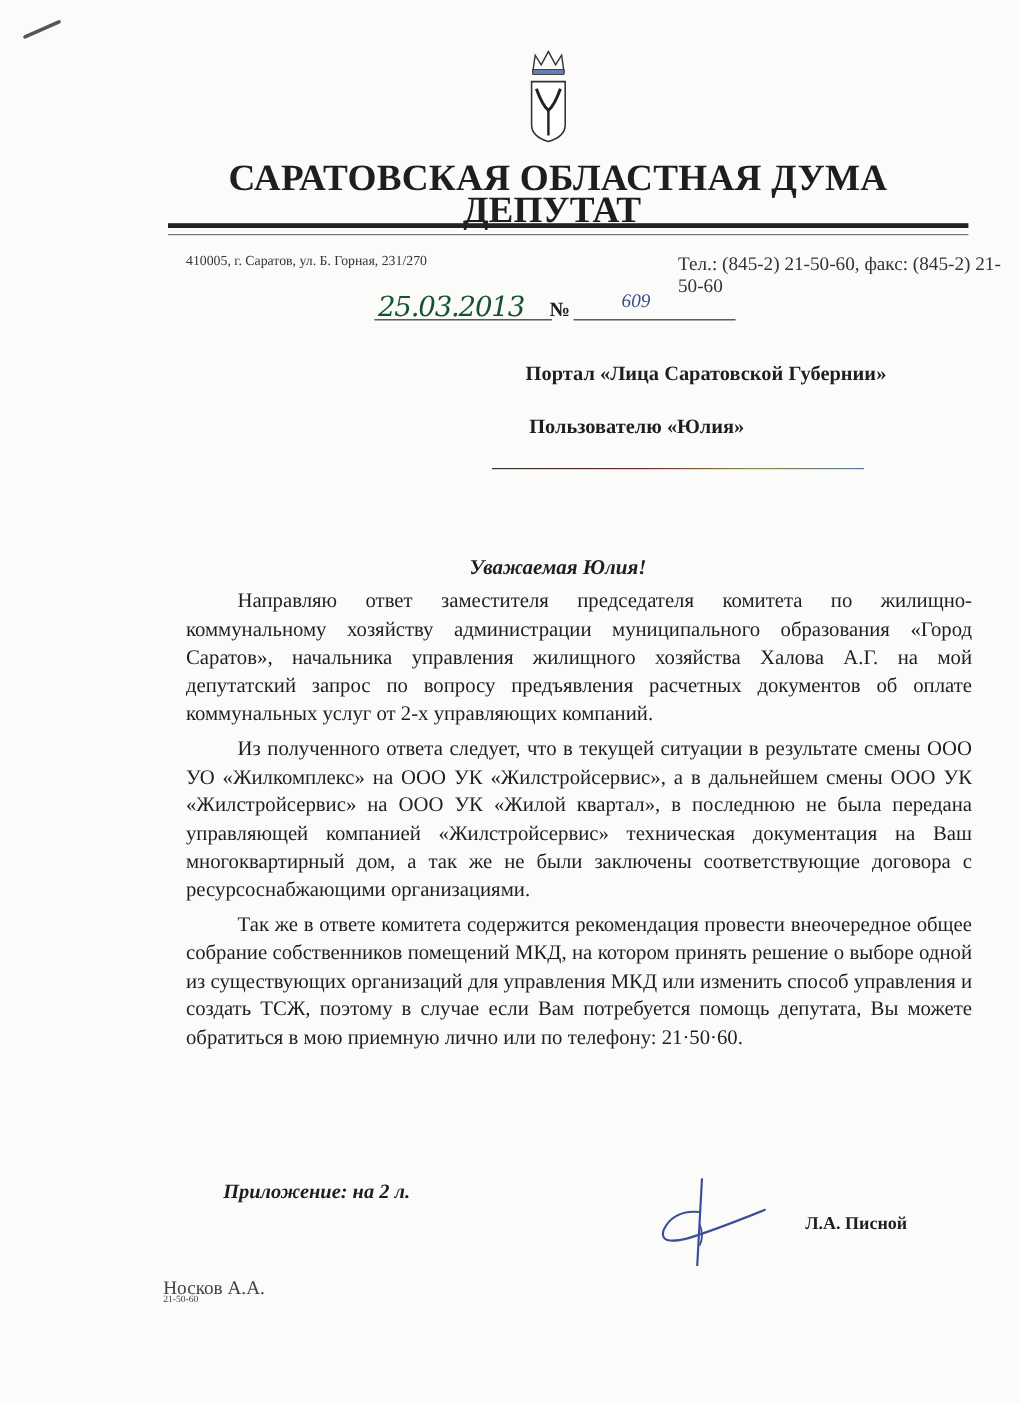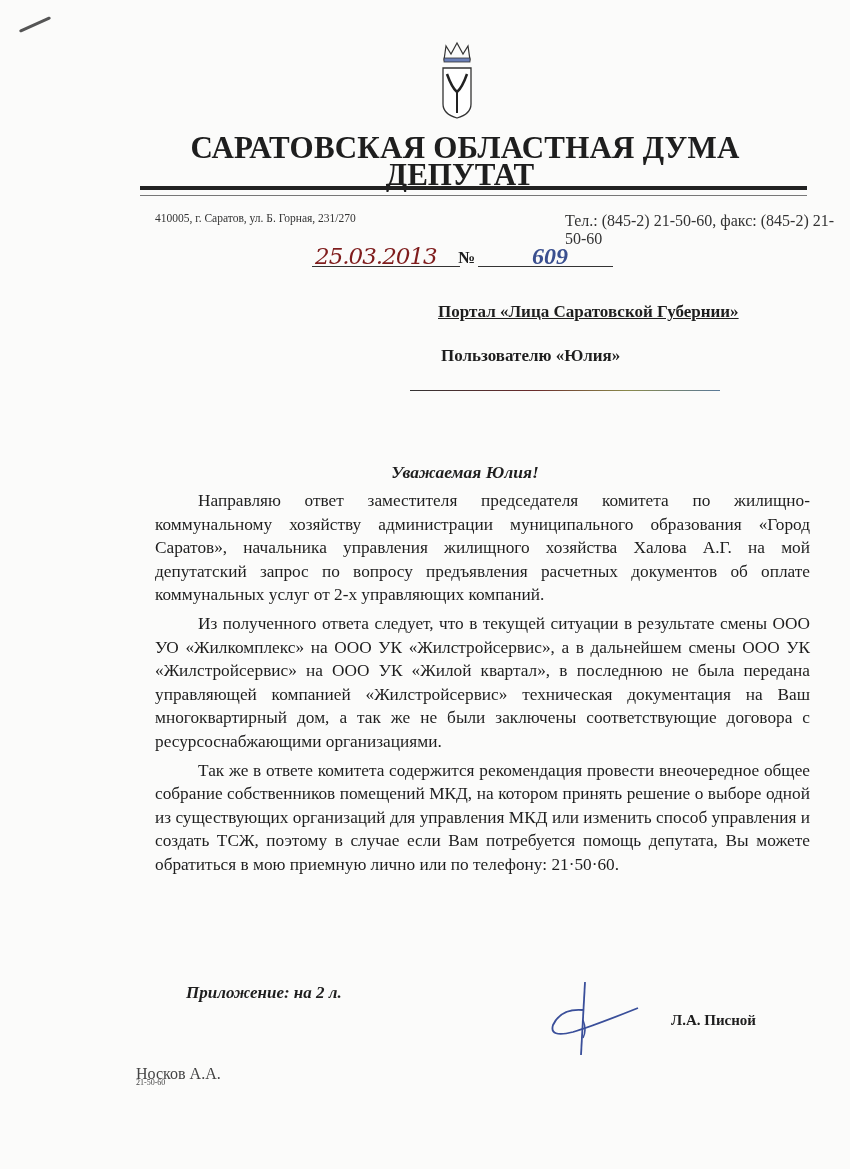--- a/index.html
+++ b/index.html
@@ -10,25 +10,25 @@
   .abs { position: absolute; }
   .scan-mark { left: 18px; top: 23px; width: 34px; height: 3px; background: #555; transform: rotate(-24deg); border-radius: 2px; }
   .emblem { left: 440px; top: 38px; width: 34px; height: 82px; }
   .title1 { left: 0; width: 930px; top: 130px; text-align: center; font-weight: bold; font-size: 31px; letter-spacing: 0.2px; }
   .title2 { left: 0; width: 920px; top: 157px; text-align: center; font-weight: bold; font-size: 31px; }
   .rule-thick { left: 140px; top: 186px; width: 667px; height: 4px; background: #222; }
   .rule-thin { left: 140px; top: 195px; width: 667px; height: 1px; background: #777; }
   .addr { left: 155px; top: 212px; font-size: 11.5px; color: #333; }
   .phone { left: 565px; top: 212px; font-size: 16px; color: #333; }
   .date-line { left: 312px; top: 266px; width: 148px; height: 1px; background: #333; }
-  .date { left: 315px; top: 243px; font-family: "DejaVu Serif", serif; font-style: italic; font-size: 23px; color: #7f1d1d; letter-spacing: -1px; }
+  .date { left: 315px; top: 243px; font-family: "DejaVu Serif", serif; font-style: italic; font-size: 23px; color: #14532d; letter-spacing: -1px; }
   .numsign { left: 458px; top: 248px; font-weight: bold; font-size: 17px; }
   .num-line { left: 478px; top: 266px; width: 135px; height: 1px; background: #333; }
-  .num { left: 532px; top: 243px; font-style: italic; font-size: 24px; color: #3a4f8f; font-weight: bold; }
-  .addressee1 { left: 438px; top: 302px; font-weight: bold; font-size: 17px; text-decoration: underline; }
+  .num { left: 518px; top: 243px; font-style: italic; font-size: 16px; color: #3a4f8f; }
+  .addressee1 { left: 438px; top: 302px; font-weight: bold; font-size: 17px; }
   .addressee2 { left: 441px; top: 346px; font-weight: bold; font-size: 17px; text-align: right; }
   .addressee-line { left: 410px; top: 390px; width: 310px; height: 1px; background: linear-gradient(90deg,#333,#6b2b2b 40%,#8a8a4a 70%,#5a7a9a); }
   .greeting { left: 0; width: 930px; top: 462px; text-align: center; font-style: italic; font-weight: bold; font-size: 17.5px; }
   .body-text { left: 143px; width: 667px; top: 489px; font-size: 17.3px; line-height: 23.6px; text-align: justify; }
   .body-text p { margin: 0 0 5px 12px; text-indent: 43px; }
   .attach { left: 186px; top: 963px; font-style: italic; font-weight: bold; font-size: 17px; margin-top: 20px; }
   .signature { left: 543px; top: 980px; width: 100px; height: 75px; }
   .signer { left: 671px; top: 1012px; font-weight: bold; font-size: 15px; }
   .exec-name { left: 136px; top: 1065px; font-size: 16px; color: #444; }
   .exec-phone { left: 136px; top: 1078px; font-size: 8px; color: #444; text-align: center; }

